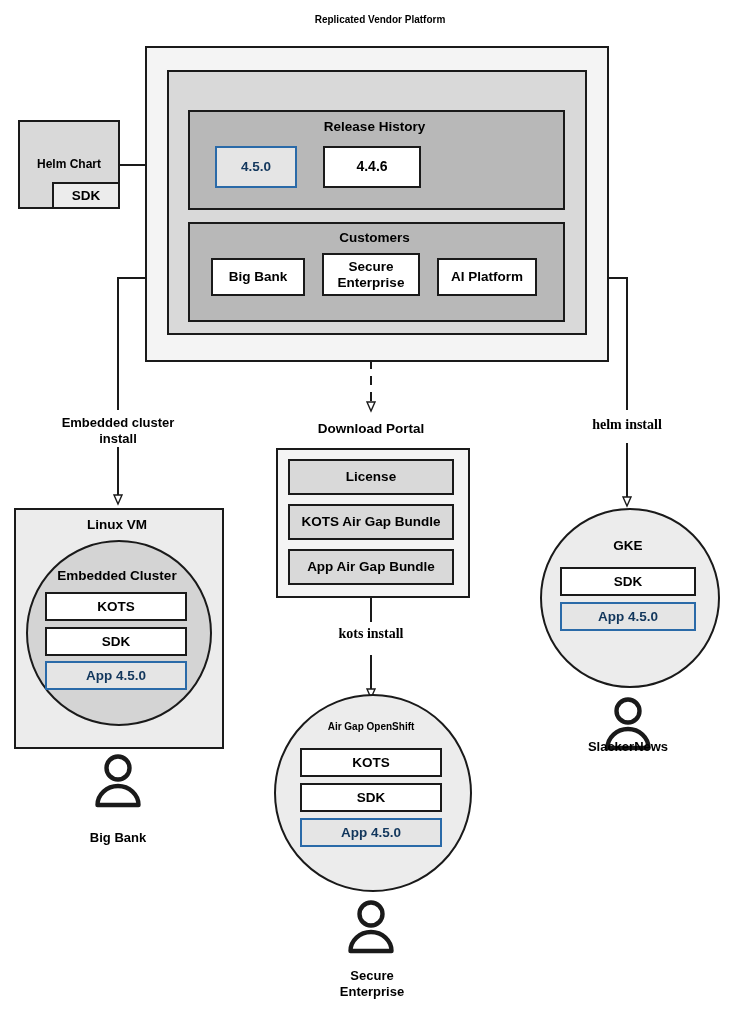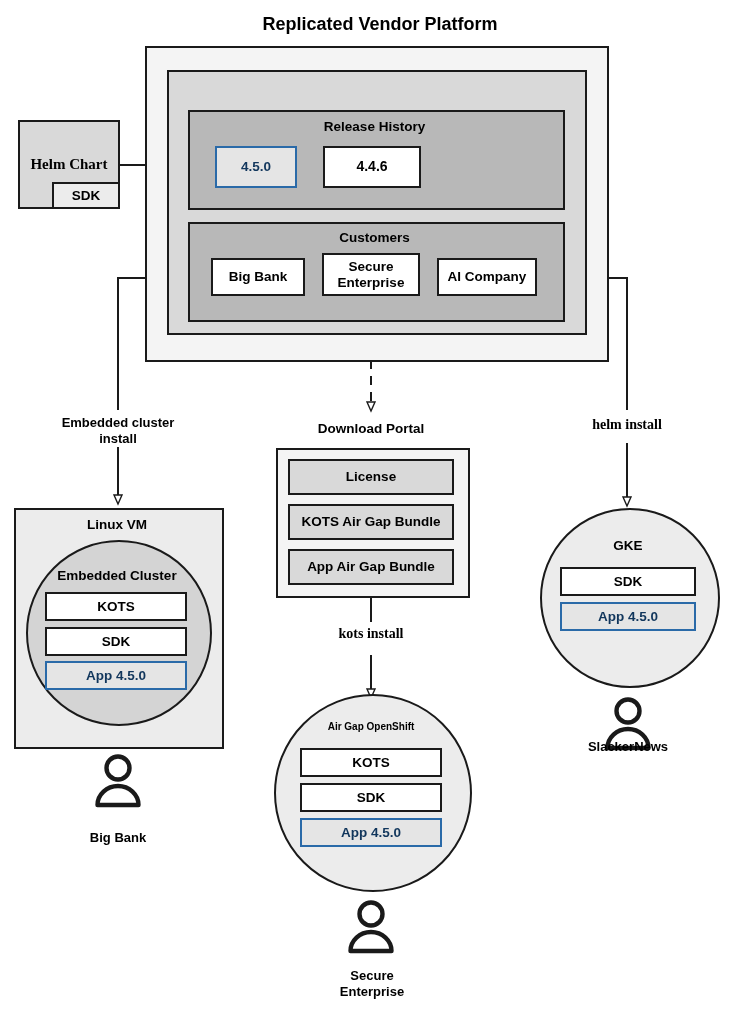--- a/index.html
+++ b/index.html
@@ -117,23 +117,23 @@
 
     <path d="M537,278 L627,278 L627,410" fill="none" stroke="#1a1a1a" stroke-width="2"></path>
     <path d="M627,443 L627,505" fill="none" stroke="#1a1a1a" stroke-width="2" marker-end="url(#arrowOpen)"></path>
 
     <path d="M371,296 L371,410" fill="none" stroke="#1a1a1a" stroke-width="2" stroke-dasharray="9,7" marker-end="url(#arrowOpen)"></path>
 
     <path d="M371,594 L371,622" fill="none" stroke="#1a1a1a" stroke-width="2"></path>
     <path d="M371,655 L371,697" fill="none" stroke="#1a1a1a" stroke-width="2" marker-end="url(#arrowOpen)"></path>
   </svg>
 
-  <div class="caption" style="left:145px; top:14px; width:470px; font-size:18px;">Replicated Vendor Platform</div>
-
-  <div class="node gray-box" style="left:18px; top:120px; width:102px; height:89px; font-size:15px;font-family:Liberation Serif, serif;">
+  <div class="caption" style="left:145px; top:14px; width:470px; font-size:10px;">Replicated Vendor Platform</div>
+
+  <div class="node gray-box" style="left:18px; top:120px; width:102px; height:89px; font-size:12px;">
     <span>Helm Chart</span>
   </div>
   <div class="node light-box" style="left:52px; top:182px; width:68px; height:27px; font-size:13.5px;">
     <span>SDK</span>
   </div>
 
   <div class="platform-outer" style="position:absolute; left:145px; top:46px; width:460px; height:312px;"></div>
 
   <div class="channel-box" style="position:absolute; left:167px; top:70px; width:416px; height:261px;"></div>
 
@@ -151,21 +151,21 @@
   <div class="caption" style="left:188px; top:230px; width:373px; font-size:13.5px;">Customers</div>
 
   <div class="node white-box" style="left:211px; top:258px; width:94px; height:38px; font-size:13.5px;">
     <span>Big Bank</span>
   </div>
   <div class="node white-box" style="left:322px; top:253px; width:98px; height:43px; font-size:13.5px; white-space:pre-line;">
     <span>Secure
 Enterprise</span>
   </div>
   <div class="node white-box" style="left:437px; top:258px; width:100px; height:38px; font-size:13.5px;">
-    <span>AI Company</span>
+    <span>AI Platform</span>
   </div>
 
   <div class="caption" style="left:38px; top:415px; width:160px; font-size:13px; white-space:pre-line;">Embedded cluster
 install</div>
 
   <div class="caption mono" style="left:547px; top:417px; width:160px; font-size:14px;">helm install</div>
 
   <div class="caption mono" style="left:291px; top:626px; width:160px; font-size:14px;">kots install</div>
 
   <div class="caption" style="left:276px; top:421px; width:190px; font-size:13.5px;">Download Portal</div>

